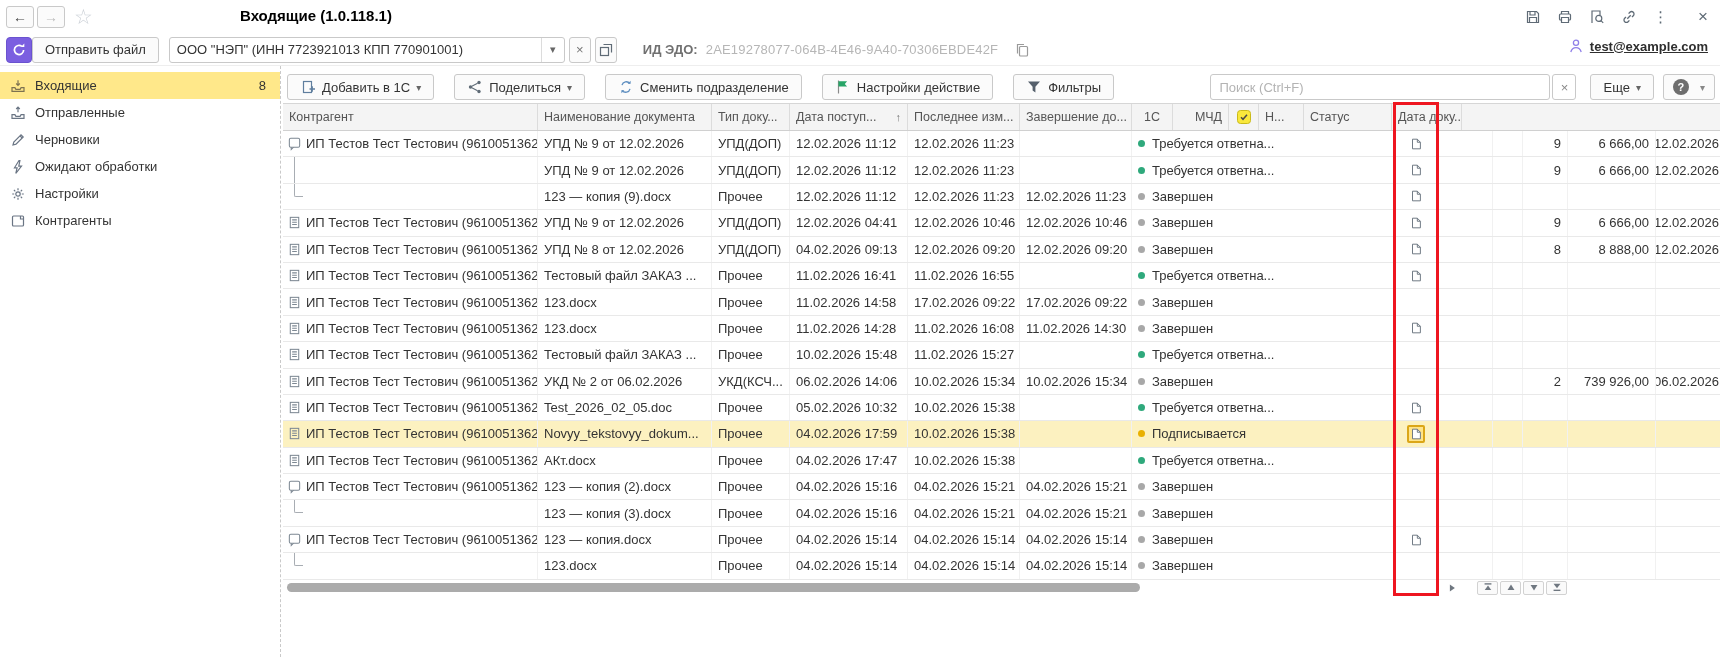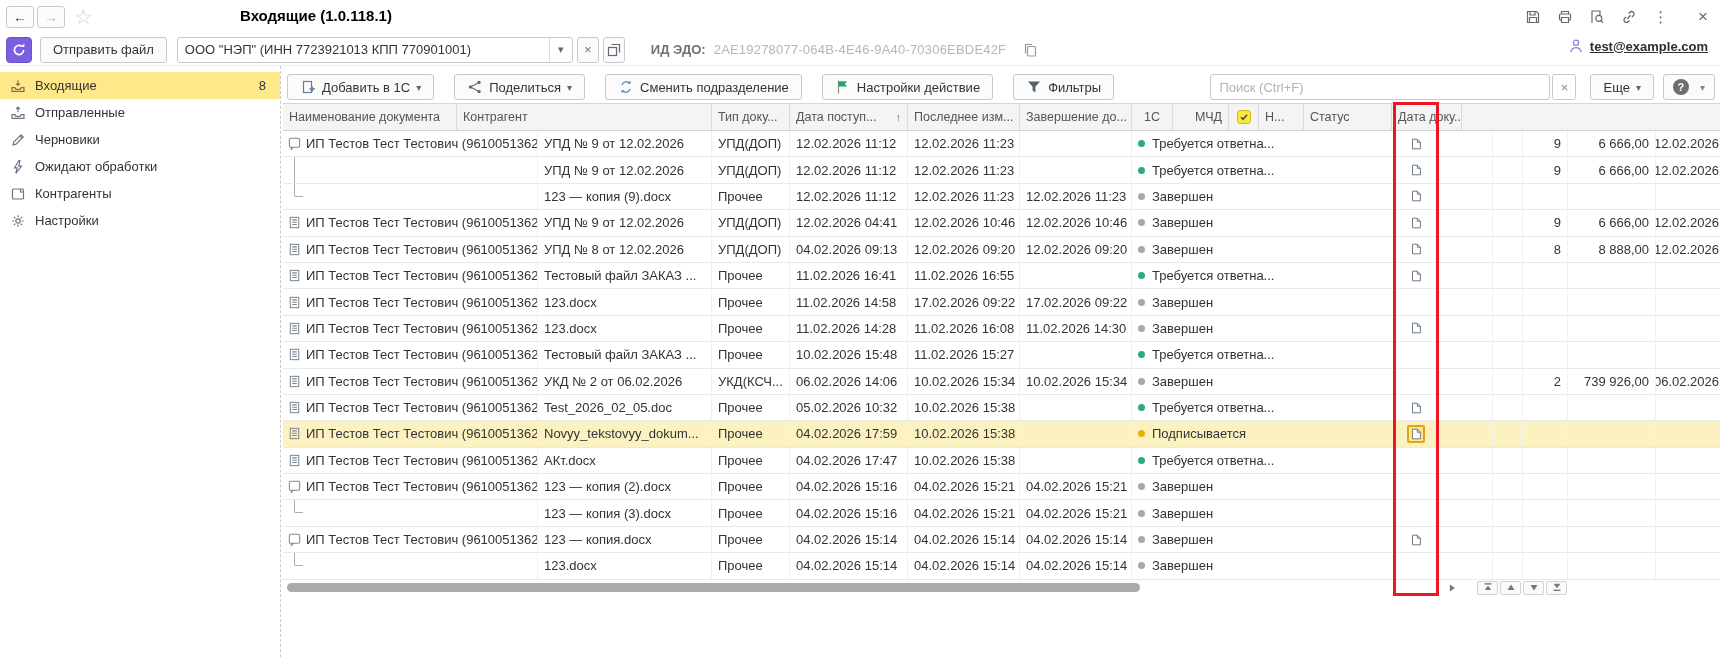--- a/index.html
+++ b/index.html
@@ -20,21 +20,21 @@
   .ic16{width:16px;height:16px;display:inline-flex;align-items:center;justify-content:center;flex:none;}
   .ic16 svg{width:16px;height:16px;}
   .kebab{font-size:15px;color:#5f6b76;line-height:16px;}
   .winclose{font-size:17px;color:#5f6b76;margin-left:14px;line-height:16px;}
 
   
   .cmdbar{position:relative;height:32px;display:flex;align-items:center;padding-left:6px;border-bottom:1px solid #eee;}
   .btn-purple{width:26px;height:26px;border-radius:4px;border:1px solid #6a53cf;display:flex;align-items:center;justify-content:center;flex:none;}
   .btn{height:26px;border:1px solid #c9c9c9;background:#fbfbfb;border-radius:3px;padding:0 12px;
     display:inline-flex;align-items:center;gap:6px;color:#333;white-space:nowrap;}
-  .send-btn{margin-left:8px;text-align:right;}
+  .send-btn{text-align:right;}
   .combo{margin-left:10px;height:26px;border:1px solid #c9c9c9;border-radius:3px;background:#fff;
     display:flex;align-items:stretch;width:396px;}
   .combo-text{flex:1;padding:0 7px;display:flex;align-items:center;white-space:nowrap;overflow:hidden;}
   .combo-arrow{width:23px;border-left:1px solid #dcdcdc;display:flex;align-items:center;justify-content:center;color:#666;font-size:11px;}
   .mini-btn{margin-left:4px;width:22px;height:26px;border:1px solid #c9c9c9;border-radius:3px;background:#fbfbfb;
     display:flex;align-items:center;justify-content:center;color:#777;font-size:13px;flex:none;}
   .edo-label{margin-left:26px;font-weight:bold;color:#707070;}
   .edo-value{margin-left:8px;color:#b6b6b6;letter-spacing:.2px;}
   .copy-ic{margin-left:16px;}
   .user-box{position:absolute;right:12px;top:4px;display:flex;align-items:center;gap:6px;}
@@ -233,34 +233,34 @@
           <span class="ic16">
             <svg viewBox="0 0 16 16" fill="none" stroke="#6a7584" stroke-width="1.2">
               <path d="M9 1.5L4.5 8.8h2.6L5.8 14.5l5.7-7.3H8.8L9.9 1.5z"></path>
             </svg>
           </span>
           <span class="sb-label">Ожидают обработки</span>
         </div>
         <div class="sb-item">
           <span class="ic16">
             <svg viewBox="0 0 16 16" fill="none" stroke="#6a7584" stroke-width="1.2">
+              <circle cx="8" cy="8" r="2.2"></circle>
+              <path d="M8 2.2v2M8 11.8v2M2.2 8h2M11.8 8h2M3.9 3.9l1.4 1.4M10.7 10.7l1.4 1.4M12.1 3.9l-1.4 1.4M5.3 10.7l-1.4 1.4"></path>
+            </svg>
+          </span>
+          <span class="sb-label">Настройки</span>
+        </div>
+        <div class="sb-item">
+          <span class="ic16">
+            <svg viewBox="0 0 16 16" fill="none" stroke="#6a7584" stroke-width="1.2">
               <rect x="2.5" y="3" width="11" height="10" rx="1"></rect>
               <path d="M10.5 3v3h3"></path>
             </svg>
           </span>
           <span class="sb-label">Контрагенты</span>
-        </div>
-        <div class="sb-item">
-          <span class="ic16">
-            <svg viewBox="0 0 16 16" fill="none" stroke="#6a7584" stroke-width="1.2">
-              <circle cx="8" cy="8" r="2.2"></circle>
-              <path d="M8 2.2v2M8 11.8v2M2.2 8h2M11.8 8h2M3.9 3.9l1.4 1.4M10.7 10.7l1.4 1.4M12.1 3.9l-1.4 1.4M5.3 10.7l-1.4 1.4"></path>
-            </svg>
-          </span>
-          <span class="sb-label">Настройки</span>
         </div>
       </div>
 
     <div class="content">
 
       <div class="toolbar">
         <div class="btn">
           <span class="ic16">
               <svg viewBox="0 0 16 16" fill="none" stroke="#5f7e9e" stroke-width="1.2">
                 <rect x="3.5" y="2.5" width="8" height="11"></rect>
@@ -319,25 +319,25 @@
           </div>
           <div class="btn help-btn">
             <span class="qmark">?</span>
             <span class="chev">▾</span>
           </div>
         </div>
       </div>
 
       <div class="grid">
         <div class="thead">
+          <div class="th c0">
+              <span>Контрагент</span>
+            </div>
           <div class="th c1">
               <span>Наименование документа</span>
-            </div>
-          <div class="th c0">
-              <span>Контрагент</span>
             </div>
           <div class="th c2">
               <span>Тип доку...</span>
             </div>
           <div class="th c3">
               <span>Дата поступ...</span>
               <span class="sort">↑</span>
             </div>
           <div class="th c4">
               <span>Последнее изм...</span>

